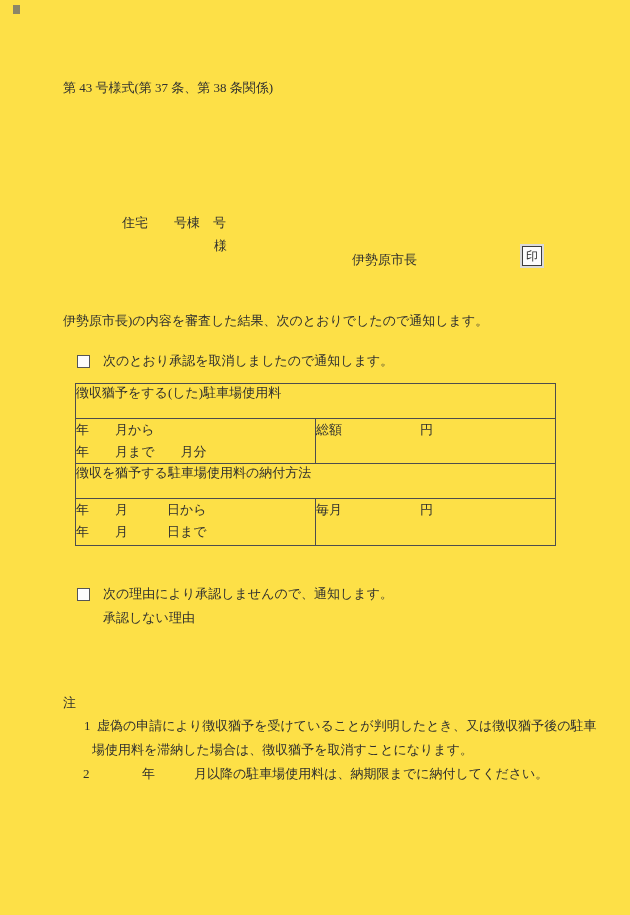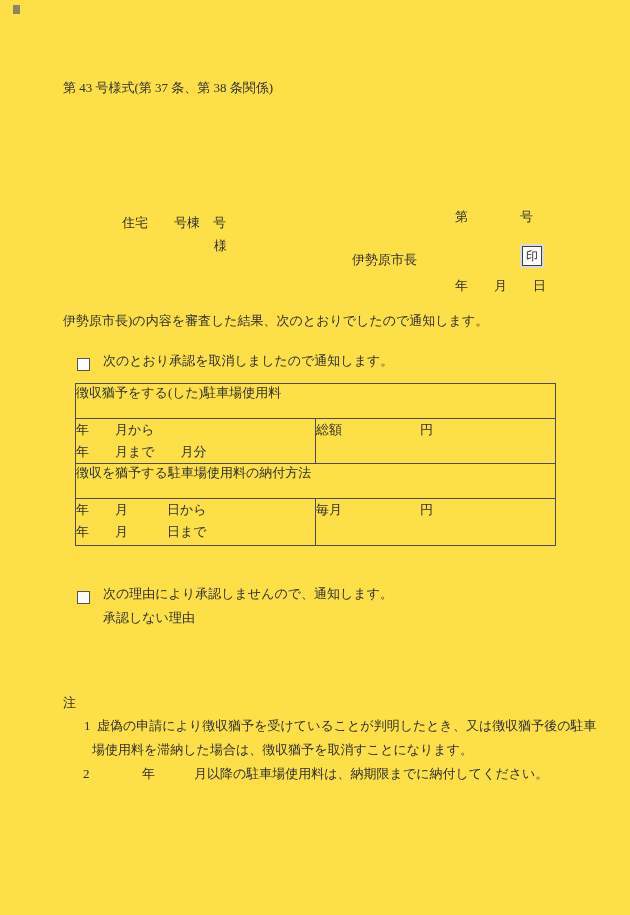--- a/index.html
+++ b/index.html
@@ -8,21 +8,21 @@
     width:630px;height:915px;
     background:#fde047;
     font-family:"Liberation Serif","DejaVu Serif",serif;
     color:#2f2f2f;
     font-size:13px;
     overflow:hidden;
   }
   .t{position:absolute;white-space:pre;line-height:1.45;}
   .center{left:0;width:630px;text-align:center;}
   .speck{position:absolute;left:13px;top:5px;width:7px;height:9px;background:#6f6f6f;opacity:.8;}
-  .cbrow{position:absolute;display:flex;align-items:flex-end;}
+  .cbrow{position:absolute;display:flex;align-items:flex-start;}
   .cbox{
     width:11px;height:11px;border:1px solid #555;background:#fcfcfc;
     margin-top:3px;flex:0 0 auto;
   }
   .cbrow .t2{white-space:pre;margin-left:13px;line-height:1.45;}
   .seal{
     position:absolute;left:522px;top:246px;
     width:18px;height:18px;border:1px solid #3d3d3d;
     box-shadow:0 0 0 2px #d9d9d9;
     font-size:12px;line-height:18px;text-align:center;background:#fcfcfc;
@@ -46,24 +46,20 @@
 </head>
 <body>
 
 <div class="page">
 
   <div class="speck"></div>
 
   <div class="t" style="left:63px;top:79px;">第 43 号様式(第 37 条、第 38 条関係)</div>
 
 
-  <div class="doc-no">
-    <div>第　　　　号</div>
-    <div>年　　月　　日</div>
-  </div>
 
   <div class="t" style="left:122px;top:214px;">住宅　　号棟　号</div>
   <div class="t" style="left:214px;top:237px;">様</div>
 
   <div class="t" style="left:352px;top:251px;">伊勢原市長</div>
   <div class="seal">
     <span>印</span>
   </div>
 
   <div class="t" style="left:63px;top:312px;">伊勢原市長)の内容を審査した結果、次のとおりでしたので通知します。</div>

